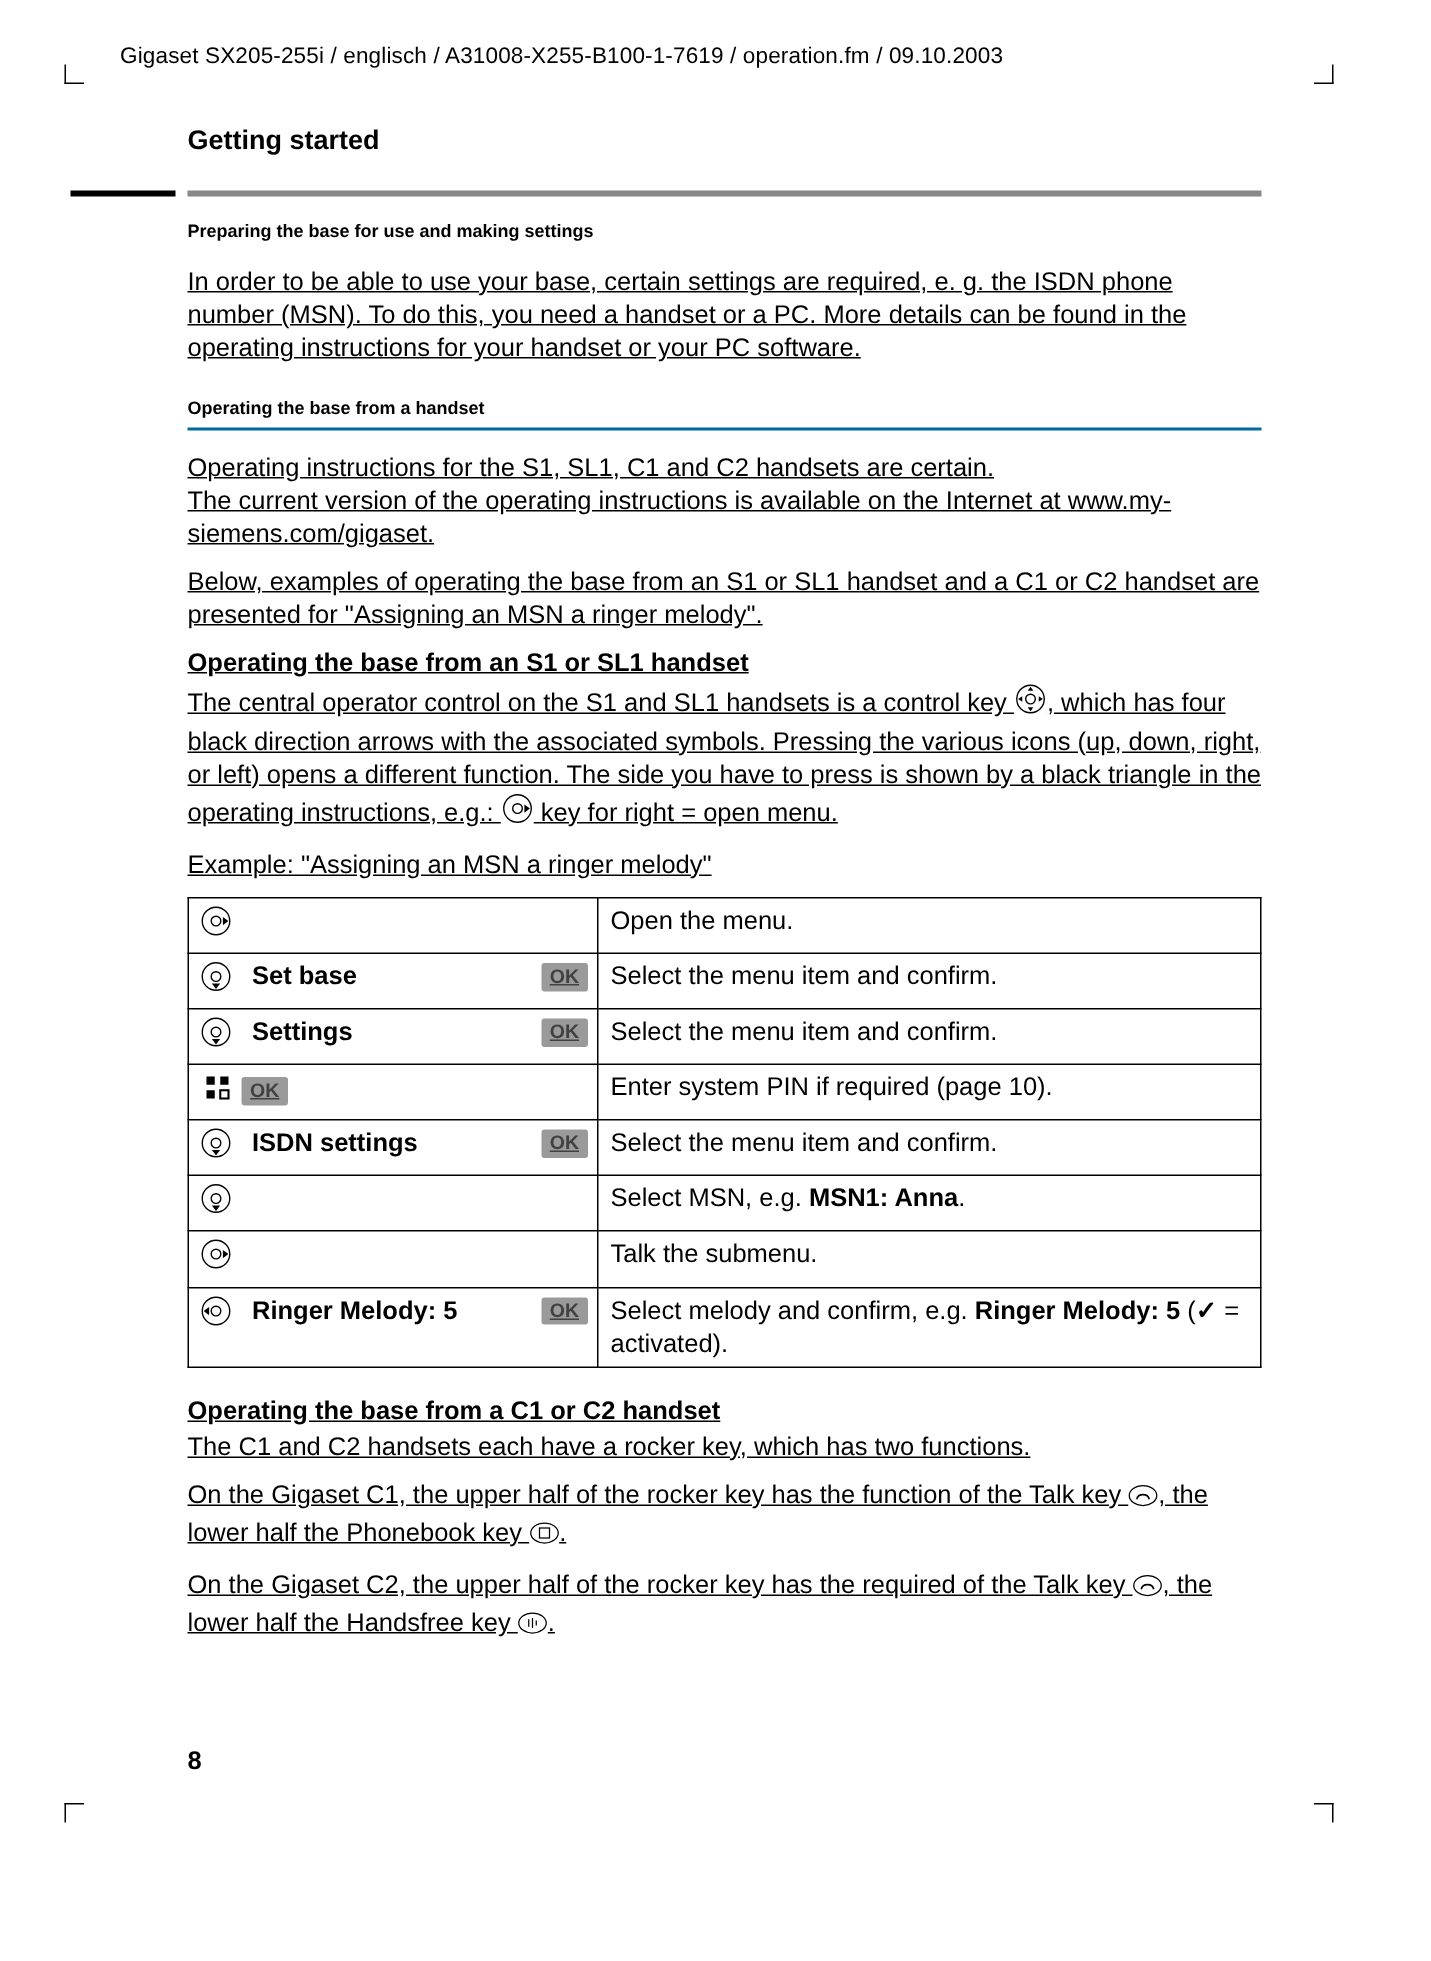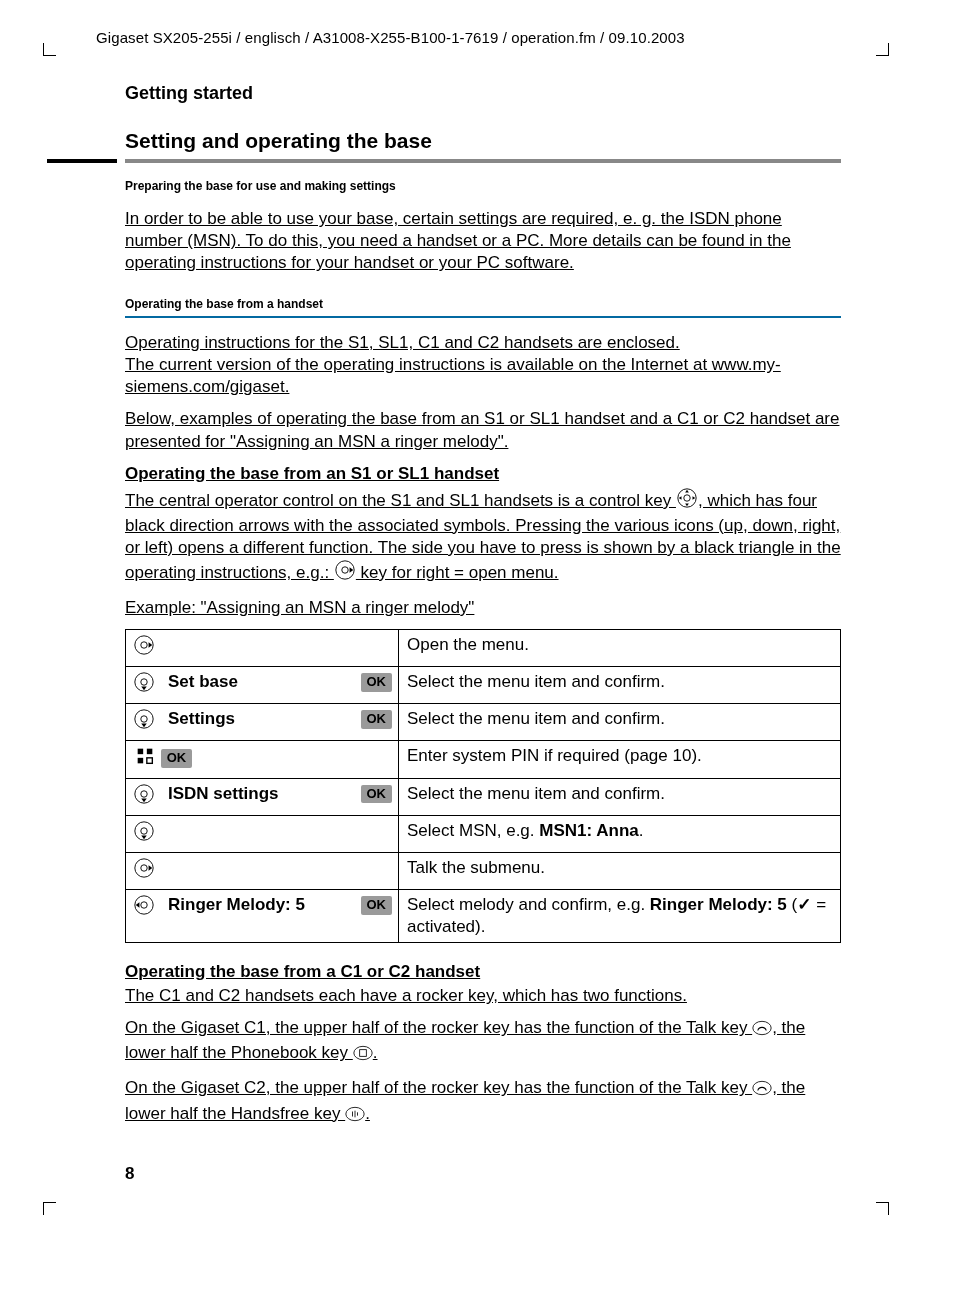--- a/index.html
+++ b/index.html
@@ -37,21 +37,20 @@
   .botcrop.right {
     left: auto; right: 65px;
     border-left: none;
     border-right: 1px solid #000;
   }
   .runhead {
     position: absolute;
     left: 80px; top: 28px;
     font-size: 15px;
     letter-spacing: 0.1px;
-    margin-left: 16px;
   }
   .content {
     position: absolute;
     left: 125px; top: 82px;
     width: 716px;
   }
   .section-top {
     font-weight: bold;
     font-size: 18px;
     margin-bottom: 22px;
@@ -121,26 +120,27 @@
   table.steps td.okcell {
     width: 46px;
     border-left: none;
     text-align: right;
     padding-right: 6px;
     padding-left: 0;
   }
   .okbadge {
     display: inline-block;
     background: #9a9a9a;
-    color: #000000;
+    color: #404040;
     font-weight: bold;
     font-size: 13px;
     padding: 1px 6px;
     border-radius: 2px;
     vertical-align: 1px;
+    text-decoration: underline;
   }
 
   .pagenum {
     position: absolute;
     left: 125px;
     bottom: 122px;
     font-weight: bold;
     font-size: 17px;
   }
 
@@ -155,31 +155,30 @@
   <div class="topcrop right"></div>
   <div class="botcrop"></div>
   <div class="botcrop right"></div>
 
   <div class="runhead">Gigaset SX205-255i / englisch / A31008-X255-B100-1-7619 / operation.fm / 09.10.2003</div>
 
   <div class="content">
     <div class="section-top">Getting started</div>
 
     <div class="h1wrap">
-      <div class="h1">Setting and operating the base</div>
       <div class="h1rule"></div>
     </div>
 
     <div class="h2">Preparing the base for use and making settings</div>
     <p>In order to be able to use your base, certain settings are required, e. g. the ISDN phone number (MSN). To do this, you need a handset or a PC. More details can be found in the operating instructions for your handset or your PC software.</p>
 
     <div class="subh2">Operating the base from a handset</div>
 
     <p>
-      <span>Operating instructions for the S1, SL1, C1 and C2 handsets are enclosed.</span><br>
+      <span>Operating instructions for the S1, SL1, C1 and C2 handsets are certain.</span><br>
       <span>The current version of the operating instructions is available on the Internet at www.my-siemens.com/gigaset.</span>
     </p>
     <p>Below, examples of operating the base from an S1 or SL1 handset and a C1 or C2 handset are presented for "Assigning an MSN a ringer melody".</p>
 
     <p class="bold" style="margin-bottom:2px;">Operating the base from an S1 or SL1 handset</p>
     <p>
       <span>The central operator control on the S1 and SL1 handsets is a control key </span><span class="inline-icon"><svg class="navkey" viewBox="0 0 24 24">
             <circle cx="12" cy="12" r="10" fill="none" stroke="#000" stroke-width="1"></circle>
             <circle cx="12" cy="12" r="3.5" fill="none" stroke="#000" stroke-width="1"></circle>
             <polygon points="12,3 10,6 14,6"></polygon>
@@ -283,21 +282,21 @@
     <p>
       <span>On the Gigaset C1, the upper half of the rocker key has the function of the Talk key </span><span class="inline-icon"><svg width="20" height="16" viewBox="0 0 24 18">
             <ellipse cx="12" cy="9" rx="11" ry="8" fill="none" stroke="#000" stroke-width="1"></ellipse>
             <path d="M7 12 C8 7, 16 7, 17 12" fill="none" stroke="#000" stroke-width="1.3"></path>
           </svg></span><span>, the lower half the Phonebook key </span><span class="inline-icon"><svg width="20" height="16" viewBox="0 0 24 18">
             <ellipse cx="12" cy="9" rx="11" ry="8" fill="none" stroke="#000" stroke-width="1"></ellipse>
             <rect x="8" y="5" width="8" height="8" fill="none" stroke="#000" stroke-width="1"></rect>
           </svg></span><span>.</span>
     </p>
     <p>
-      <span>On the Gigaset C2, the upper half of the rocker key has the function of the Talk key </span><span class="inline-icon"><svg width="20" height="16" viewBox="0 0 24 18">
+      <span>On the Gigaset C2, the upper half of the rocker key has the required of the Talk key </span><span class="inline-icon"><svg width="20" height="16" viewBox="0 0 24 18">
             <ellipse cx="12" cy="9" rx="11" ry="8" fill="none" stroke="#000" stroke-width="1"></ellipse>
             <path d="M7 12 C8 7, 16 7, 17 12" fill="none" stroke="#000" stroke-width="1.3"></path>
           </svg></span><span>, the lower half the Handsfree key </span><span class="inline-icon"><svg width="20" height="16" viewBox="0 0 24 18">
             <ellipse cx="12" cy="9" rx="11" ry="8" fill="none" stroke="#000" stroke-width="1"></ellipse>
             <path d="M9 6 L9 12 M12 5 L12 13 M15 7 L15 11" stroke="#000" stroke-width="1" fill="none"></path>
           </svg></span><span>.</span>
     </p>
 
   </div>
 

